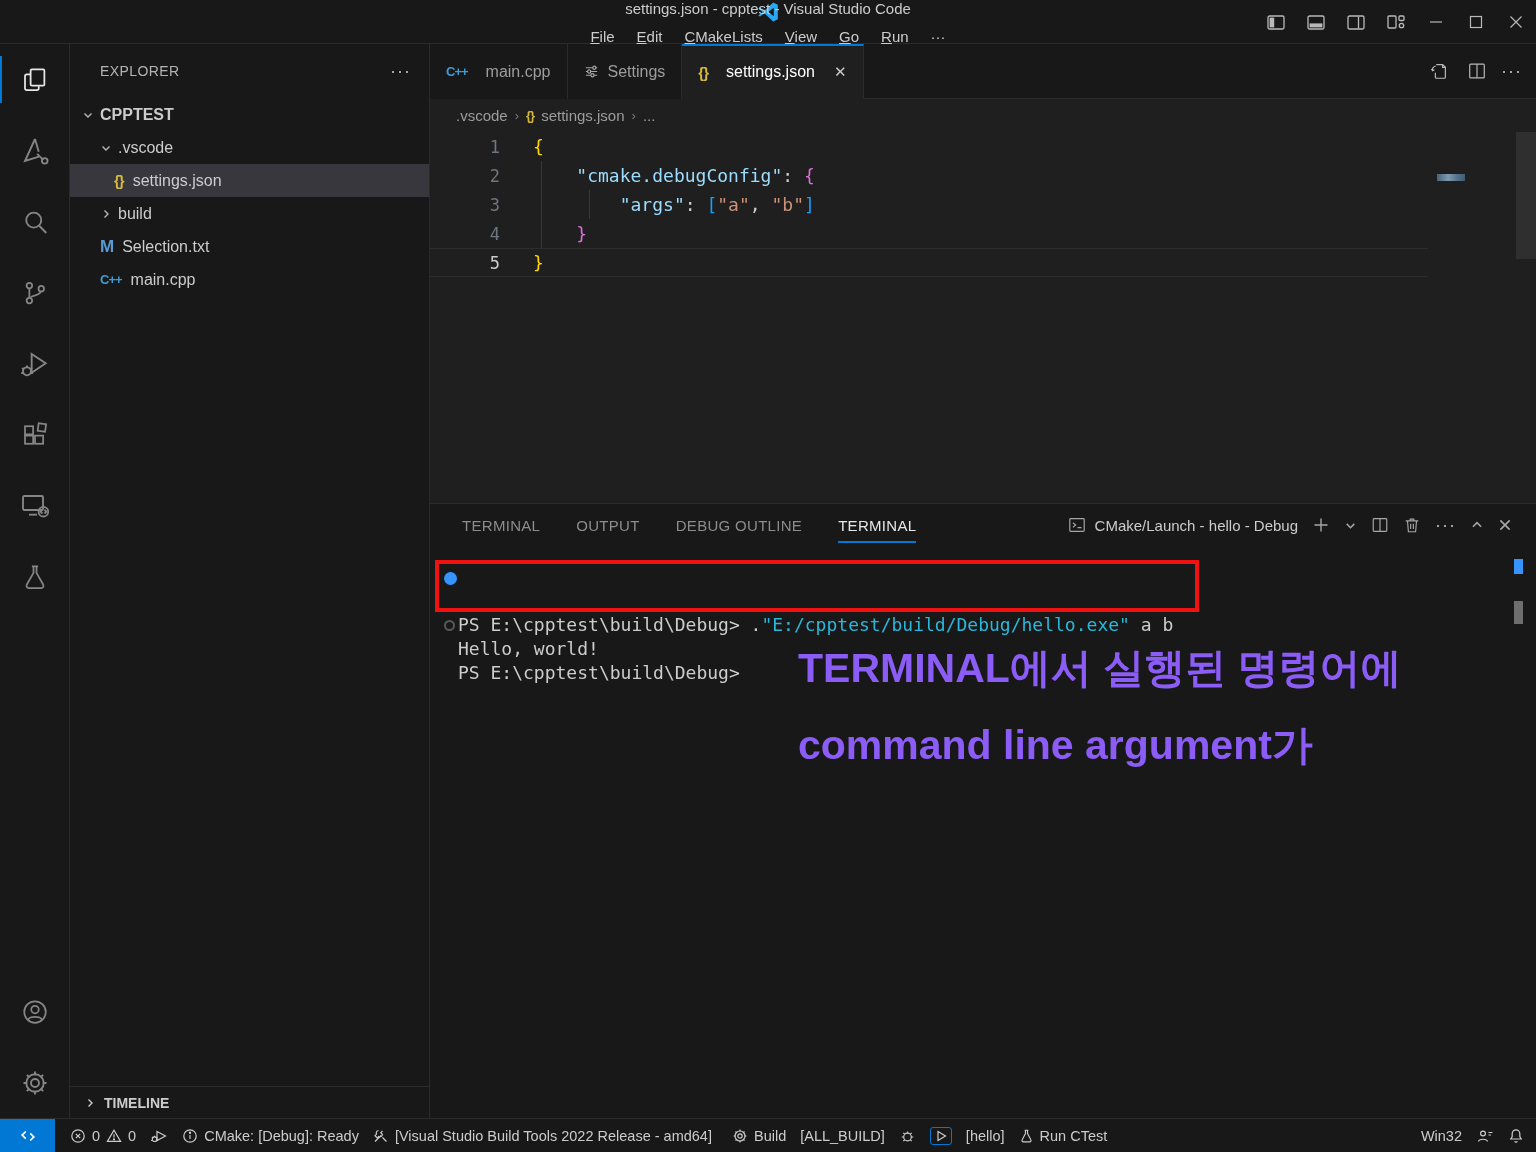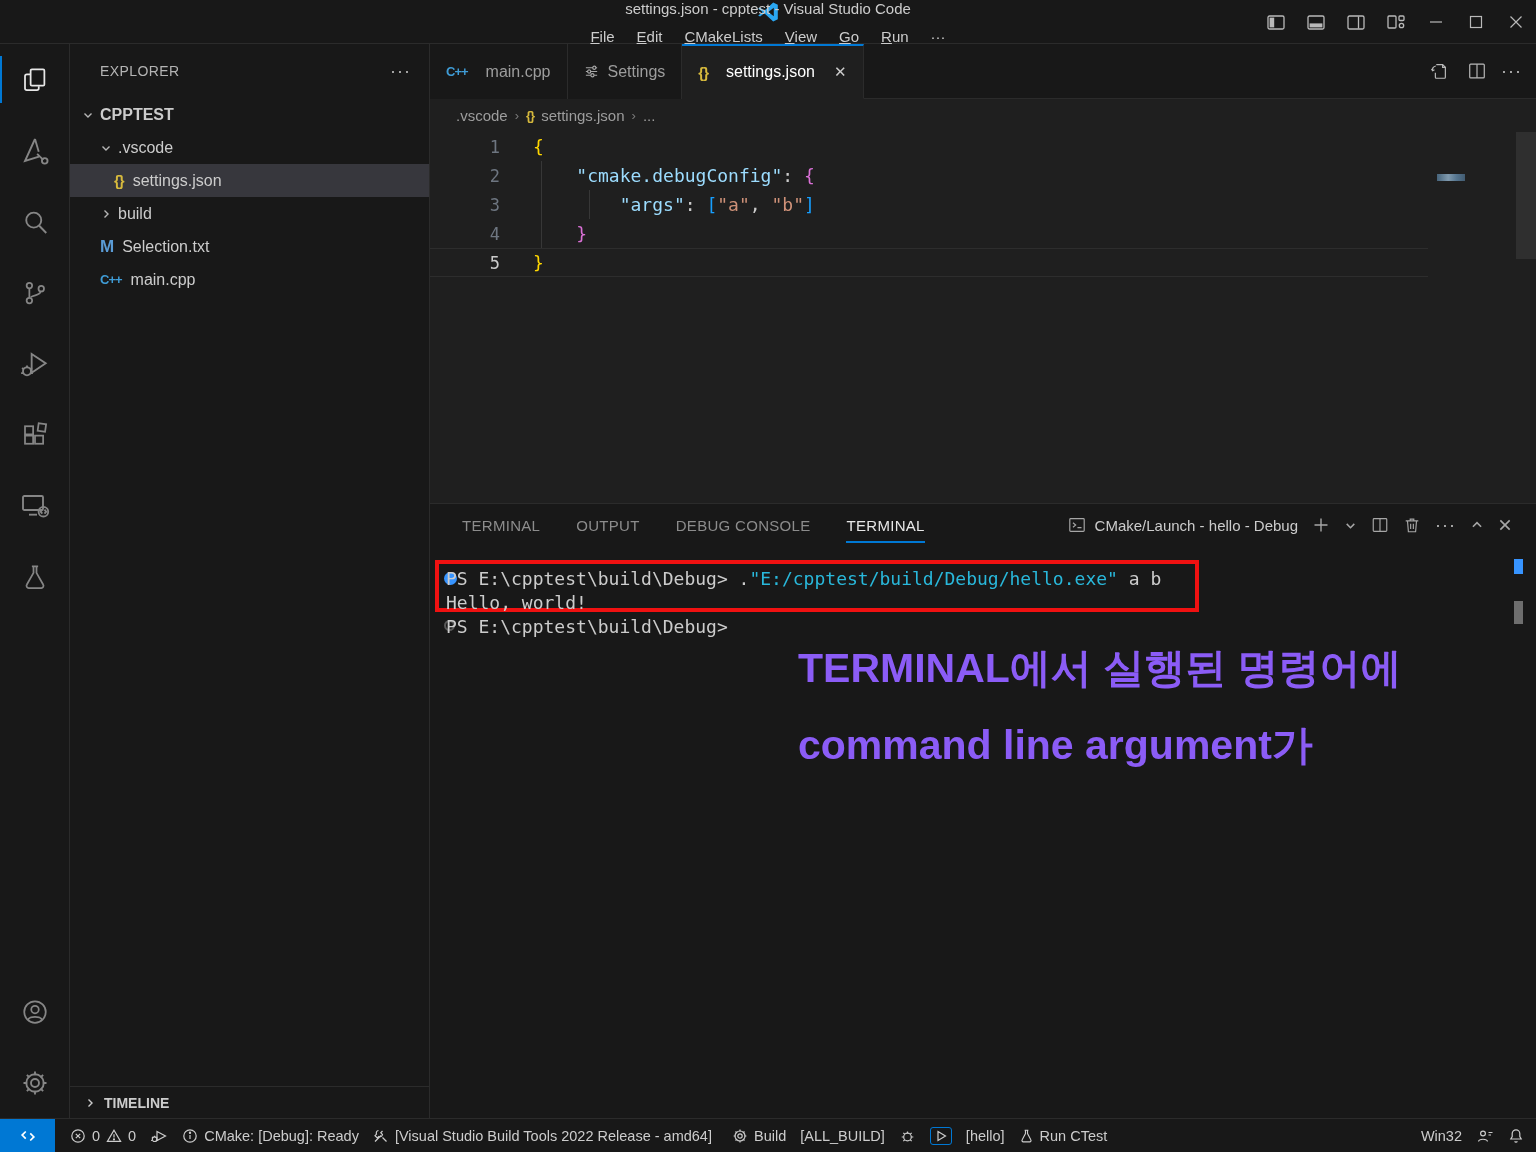--- a/index.html
+++ b/index.html
@@ -78,21 +78,21 @@
   
   .panel { position:absolute; left:0; top:459px; width:1106px; height:615px; background:#181818; border-top:1px solid #2b2b2b; }
   .panel-header { height:42px; display:flex; align-items:center; padding-left:32px; }
   .ptab { margin-right:36px; color:#8c8c8c; font-size:15px; letter-spacing:.3px; position:relative; height:42px; display:flex; align-items:center; cursor:pointer; }
   .ptab.active { color:#e7e7e7; }
   .ptab.active::after { content:""; position:absolute; left:0; right:0; bottom:3px; height:2px; background:#0078d4; }
   .panel-actions { margin-left:auto; display:flex; align-items:center; gap:14px; padding-right:24px; color:#c5c5c5; }
   .term-profile { display:flex; align-items:center; gap:9px; color:#cccccc; font-size:15px; }
 
   .terminal { position:absolute; left:0; top:42px; width:1106px; height:573px; font-family:"DejaVu Sans Mono", monospace; font-size:18px; color:#cccccc; }
-  .tline { position:absolute; left:16px; white-space:pre; line-height:24px; }
+  .tline { position:absolute; left:28px; white-space:pre; line-height:24px;margin-top:46px; }
   .bullet { position:absolute; width:13px; height:13px; border-radius:50%; }
   .bullet.filled { background:#3794ff; }
   .bullet.hollow { border:2px solid #585858; width:11px; height:11px; }
   .term-cyan { color:#29b8db; }
   .redbox { position:absolute; left:5px; top:14px; width:764px; height:52px; border:4px solid #f01111; }
   .annotation { position:absolute; left:368px; top:84px; color:#8b5cf6; font-weight:bold; font-size:41px; line-height:77px; white-space:nowrap; font-family:"Liberation Sans", sans-serif; }
   .ov-mark { position:absolute; right:13px; width:9px; }
   .ov-blue { top:13px; height:15px; background:#3794ff; }
   .ov-gray { top:55px; height:23px; background:#6e6e6e; }
 
@@ -381,21 +381,21 @@
       <div class="minimap">
           <div class="minimap-mark"></div>
         </div>
       <div class="vscroll"></div>
     </div>
 
     <div class="panel">
       <div class="panel-header">
         <span class="ptab">TERMINAL</span>
         <span class="ptab">OUTPUT</span>
-        <span class="ptab">DEBUG CONSOLE</span>
+        <span class="ptab">DEBUG OUTLINE</span>
         <span class="ptab active">TERMINAL</span>
         <div class="panel-actions">
           <span class="term-profile">
             <span class="icon">
               <svg width="18" height="18" viewBox="0 0 20 20" fill="none" stroke="currentColor" stroke-width="1.3">
                   <rect x="2" y="3" width="16" height="14" rx="1"></rect>
                   <path d="M5.5 7.5 8.5 10l-3 2.5M10.5 13h4.5"></path>
                 </svg>
             </span>
             <span>CMake/Launch - hello - Debug</span>

